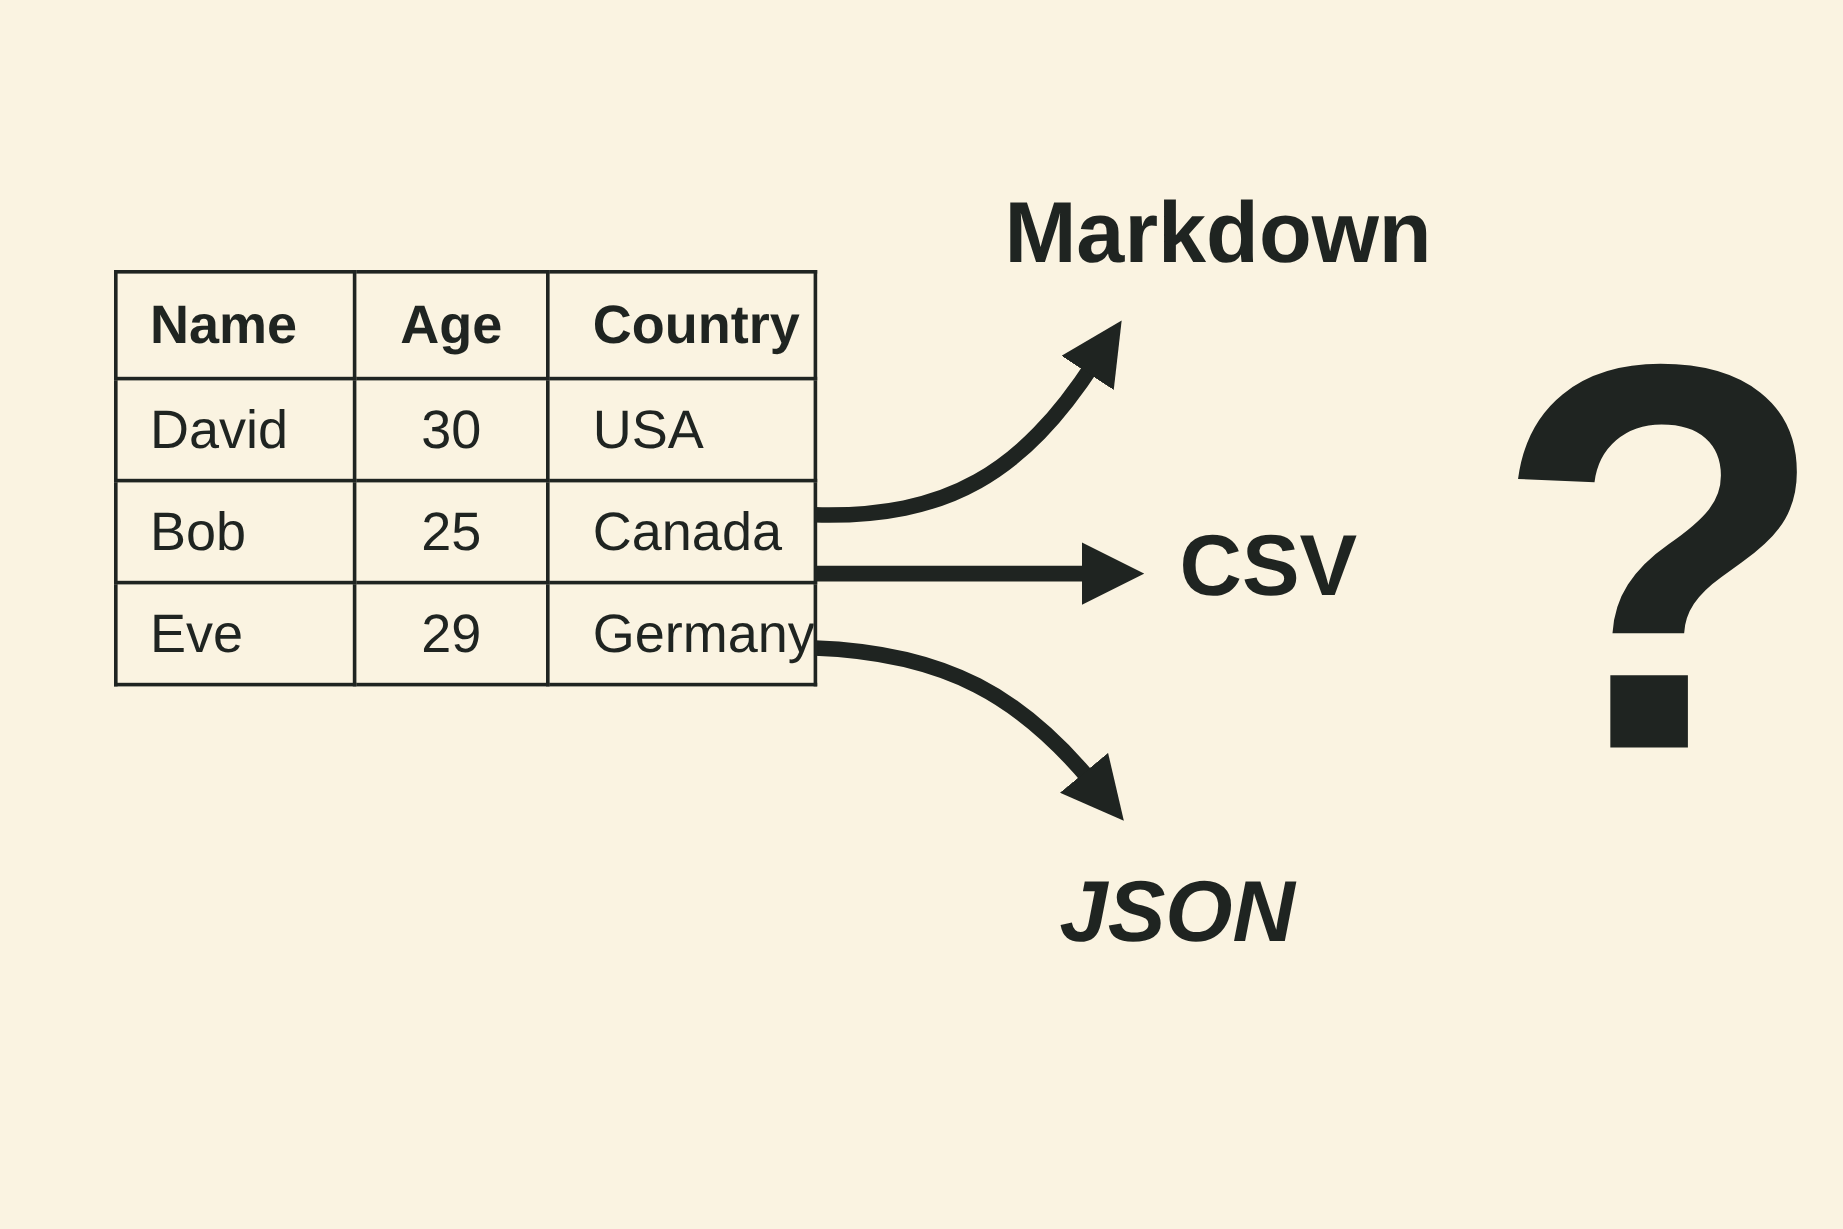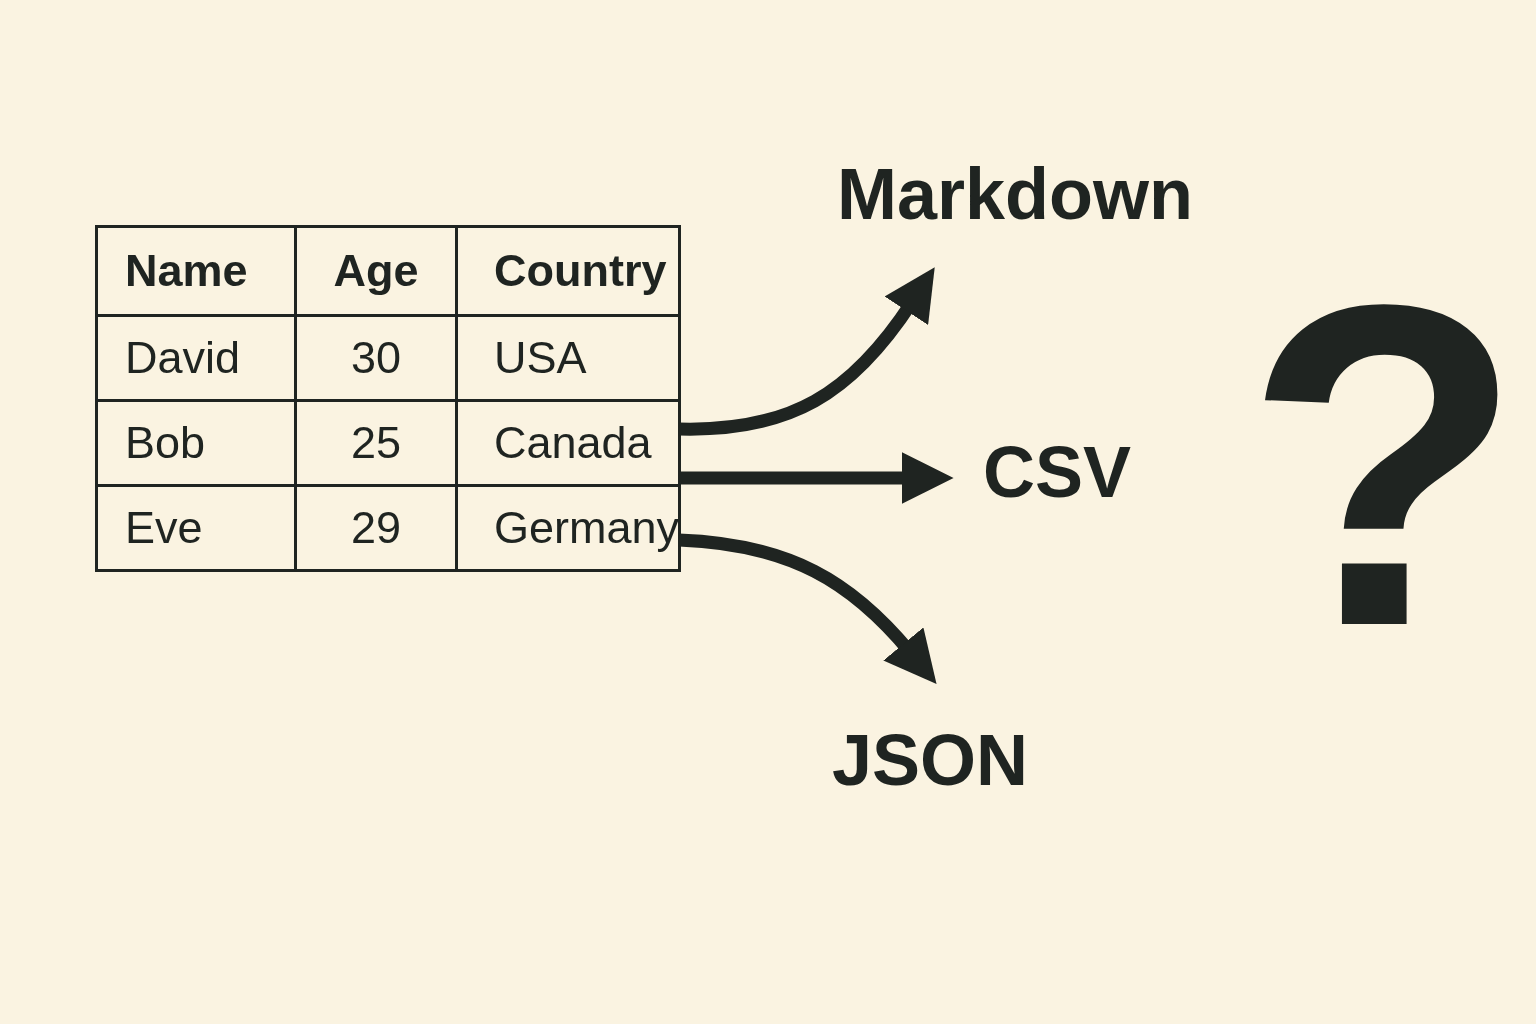--- a/index.html
+++ b/index.html
@@ -57,21 +57,21 @@
   .fmt-label {
     position: absolute;
     font-weight: bold;
     font-size: 72px;
     line-height: 1;
     letter-spacing: 0px;
     white-space: nowrap;
   }
   .fmt-markdown { left: 793px; top: 158px; margin-left: 44px; }
   .fmt-csv      { left: 983px; top: 436px; text-align: right; }
-  .fmt-json     { left: 832px; top: 724px; }
+  .fmt-json     { left: 883px; top: 724px; font-style: italic; }
 
   
   .question-mark {
     position: absolute;
     left: 1244px;
     top: 236px;
     font-size: 458px;
     font-weight: bold;
     line-height: 1;
   }

